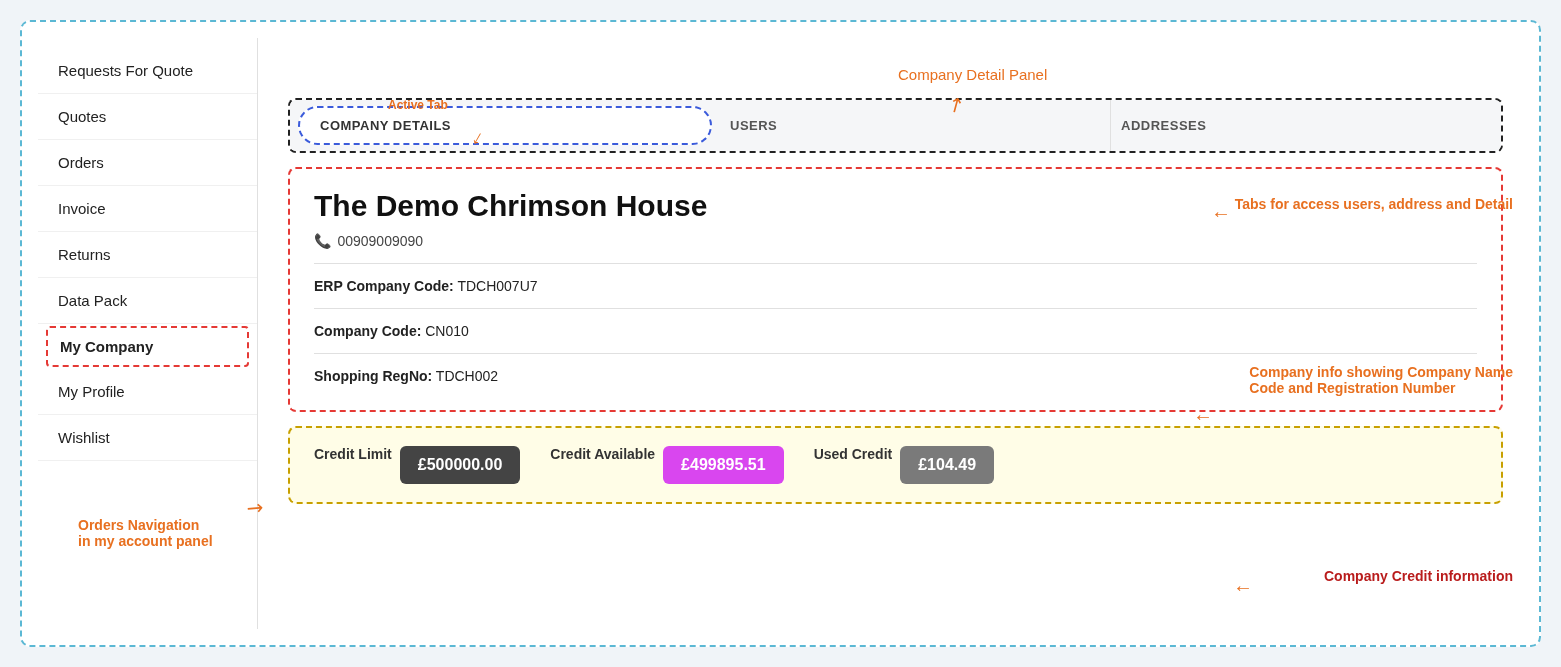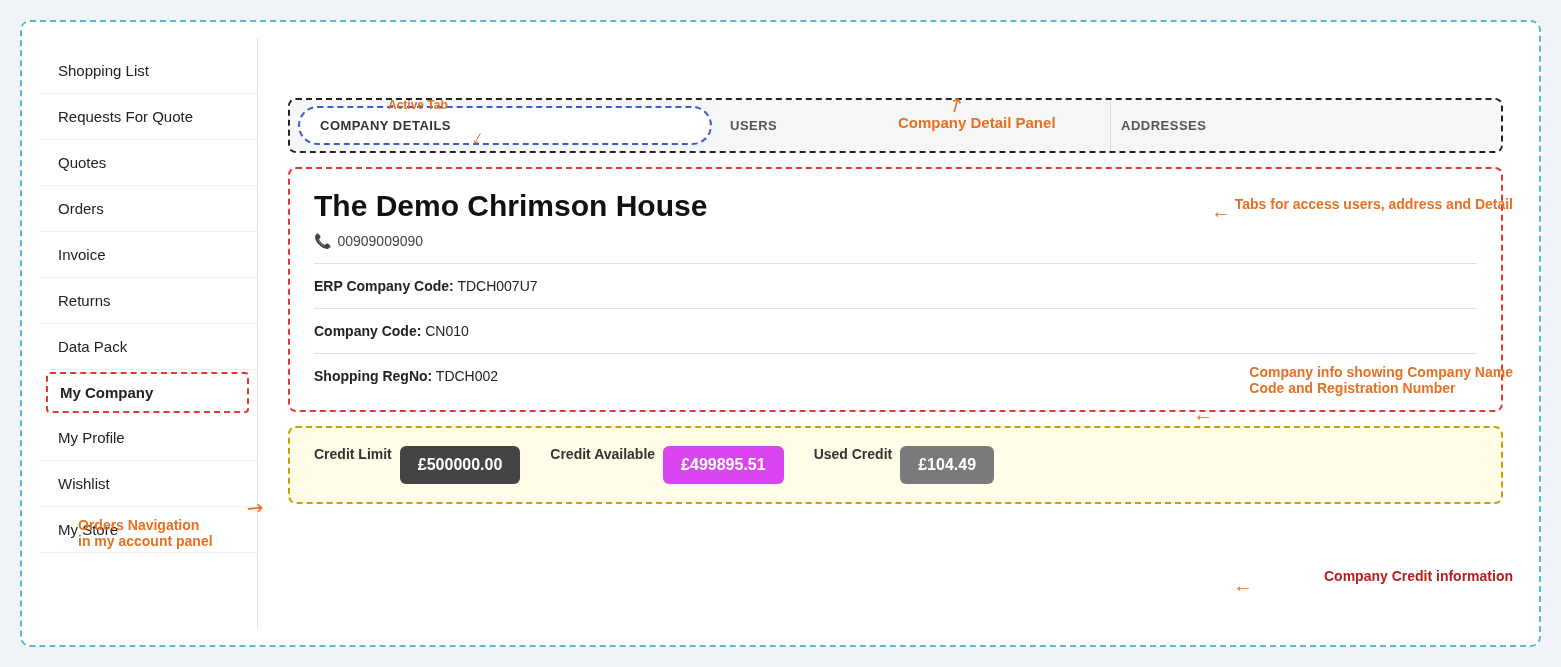--- a/index.html
+++ b/index.html
@@ -163,23 +163,20 @@
     .credit-value.green { background: #d946ef; }
     .credit-value.gray { background: #7a7a7a; }
   </style>
 </head>
 <body>
 
 <div class="outer-container">
 
   <div class="sidebar">
     <div class="sidebar-item">
-      <span>Shopping List</span>
-    </div>
-    <div class="sidebar-item">
       <span>Requests For Quote</span>
     </div>
     <div class="sidebar-item">
       <span>Quotes</span>
     </div>
     <div class="sidebar-item">
       <span>Orders</span>
     </div>
     <div class="sidebar-item">
       <span>Invoice</span>
@@ -192,34 +189,31 @@
     </div>
     <div class="sidebar-item active">
       <span>My Company</span>
     </div>
     <div class="sidebar-item">
       <span>My Profile</span>
     </div>
     <div class="sidebar-item">
       <span>Wishlist</span>
     </div>
-    <div class="sidebar-item">
-      <span>My Store</span>
-    </div>
   </div>
 
   <div class="main-content">
 
     <div style="position:absolute; top:60px; left:130px; color:#e87020; font-size:12px; font-weight:700; z-index:10;">
       <span>Active Tab</span>
     </div>
 
     <div style="position:absolute; top:88px; left:215px; color:#e87020; font-size:20px; z-index:10; transform: rotate(30deg);">↓</div>
 
-    <div style="position:absolute; top:28px; left:640px; color:#e87020; font-size:15px; font-weight:700; z-index:10;margin-top:48px;">
+    <div style="position:absolute; top:28px; left:640px; color:#e87020; font-size:15px; font-weight:400; z-index:10;">
       <span>Company Detail Panel</span>
     </div>
 
     <div style="position:absolute; top:56px; left:690px; color:#e87020; font-size:20px; z-index:10; transform: rotate(150deg);">↙</div>
 
     <div style="position:absolute; top:158px; right:10px; color:#e87020; font-size:14px; font-weight:700; z-index:10; max-width:280px; text-align:left;">
       <span>Tabs for access users, address and Detail</span>
     </div>
 
     <div style="position:absolute; top:162px; right:292px; color:#e87020; font-size:20px; z-index:10;">←</div>

